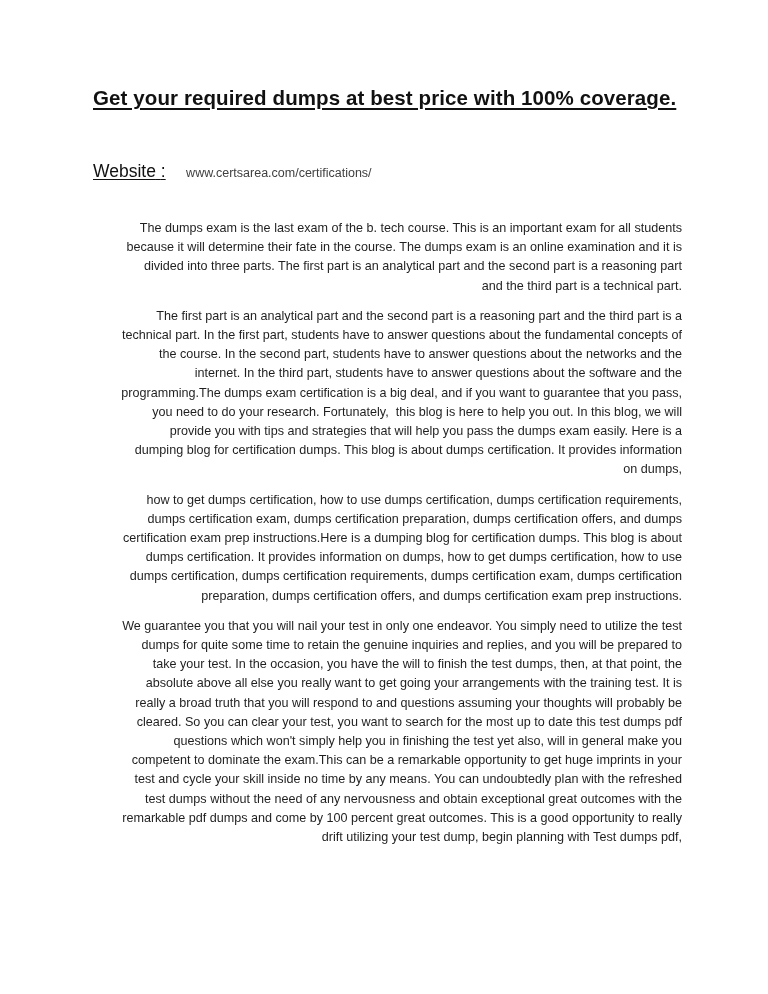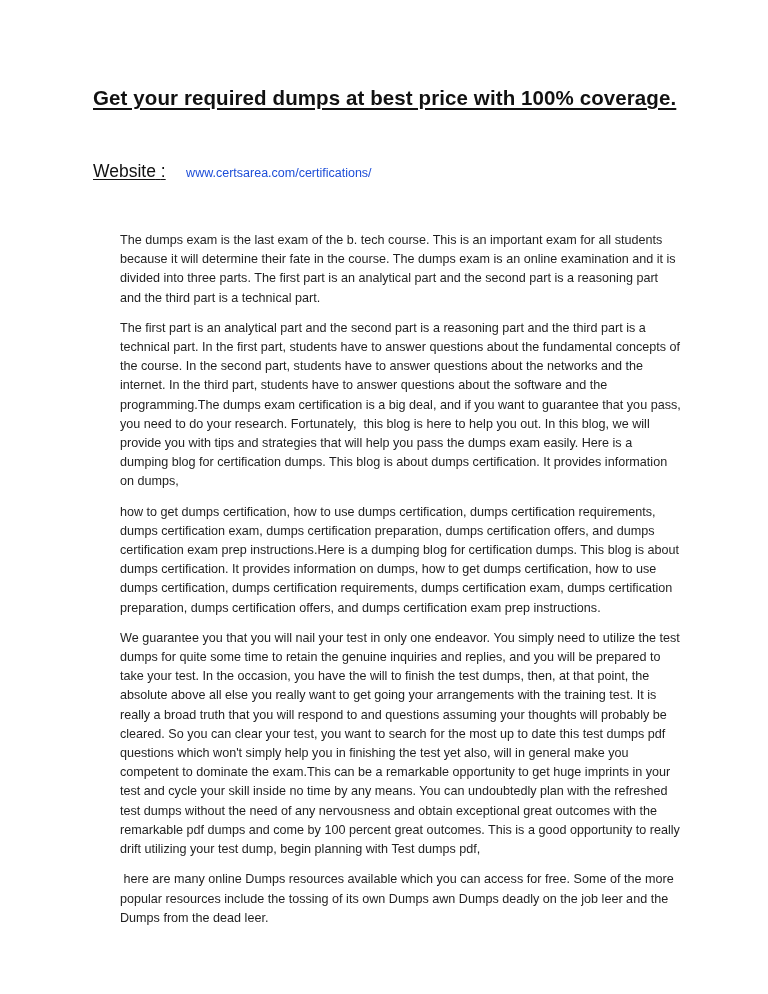--- a/index.html
+++ b/index.html
@@ -6,34 +6,33 @@
   body { width: 768px; height: 994px; position: relative; overflow: hidden;
          font-family: "Liberation Sans", "DejaVu Sans", sans-serif; color: #1a1a1a; }
   .page { position: absolute; left: 0; top: 0; width: 661px; height: 994px; }
   .title { position: absolute; left: 93px; top: 86px; margin: 0;
            font-size: 20.5px; font-weight: bold; text-decoration: underline;
            text-underline-offset: 3px; color: #111; letter-spacing: 0.1px; white-space: nowrap; }
   .website-row { position: absolute; left: 93px; top: 161px; white-space: nowrap; }
   .website-label { font-size: 17.5px; font-weight: normal; text-decoration: underline;
                    text-underline-offset: 2px; color: #111; }
   .website-link { font-size: 12.5px; color: #2e74c9; text-decoration: none; margin-left: 3px; }
-  .body-text { position: absolute; left: 120px; top: 231px; width: 562px; }
+  .body-text { position: absolute; left: 120px; top: 219px; width: 562px; text-align: right; }
   .para { margin: 0 0 11px 0; font-size: 12.6px; line-height: 19.2px; color: #1f1f1f; white-space: pre-wrap; }
 </style>
 </head>
 <body>
 
 <div class="page">
   <h1 class="title">Get your required dumps at best price with 100% coverage.</h1>
 
   <div class="website-row">
     <span class="website-label"><span>Website</span> <span>:</span></span>
-    <a class="website-link" style="color: #1d4ed8; margin-left: 16px;">www.certsarea.com/certifications/</a>
+    <a class="website-link" style="color: #404040; margin-left: 16px;">www.certsarea.com/certifications/</a>
   </div>
 
   <div class="body-text">
     <p class="para">The dumps exam is the last exam of the b. tech course. This is an important exam for all students because it will determine their fate in the course. The dumps exam is an online examination and it is divided into three parts. The first part is an analytical part and the second part is a reasoning part and the third part is a technical part.</p>
     <p class="para">The first part is an analytical part and the second part is a reasoning part and the third part is a technical part. In the first part, students have to answer questions about the fundamental concepts of the course. In the second part, students have to answer questions about the networks and the internet. In the third part, students have to answer questions about the software and the programming.The dumps exam certification is a big deal, and if you want to guarantee that you pass, you need to do your research. Fortunately,  this blog is here to help you out. In this blog, we will provide you with tips and strategies that will help you pass the dumps exam easily. Here is a dumping blog for certification dumps. This blog is about dumps certification. It provides information on dumps,</p>
     <p class="para">how to get dumps certification, how to use dumps certification, dumps certification requirements, dumps certification exam, dumps certification preparation, dumps certification offers, and dumps certification exam prep instructions.Here is a dumping blog for certification dumps. This blog is about dumps certification. It provides information on dumps, how to get dumps certification, how to use dumps certification, dumps certification requirements, dumps certification exam, dumps certification preparation, dumps certification offers, and dumps certification exam prep instructions.</p>
     <p class="para">We guarantee you that you will nail your test in only one endeavor. You simply need to utilize the test dumps for quite some time to retain the genuine inquiries and replies, and you will be prepared to take your test. In the occasion, you have the will to finish the test dumps, then, at that point, the absolute above all else you really want to get going your arrangements with the training test. It is really a broad truth that you will respond to and questions assuming your thoughts will probably be cleared. So you can clear your test, you want to search for the most up to date this test dumps pdf questions which won't simply help you in finishing the test yet also, will in general make you competent to dominate the exam.This can be a remarkable opportunity to get huge imprints in your test and cycle your skill inside no time by any means. You can undoubtedly plan with the refreshed test dumps without the need of any nervousness and obtain exceptional great outcomes with the remarkable pdf dumps and come by 100 percent great outcomes. This is a good opportunity to really drift utilizing your test dump, begin planning with Test dumps pdf,</p>
-    <p class="para"> here are many online Dumps resources available which you can access for free. Some of the more popular resources include the tossing of its own Dumps awn Dumps deadly on the job leer and the Dumps from the dead leer.</p>
   </div>
 </div>
 
 </body></html>

